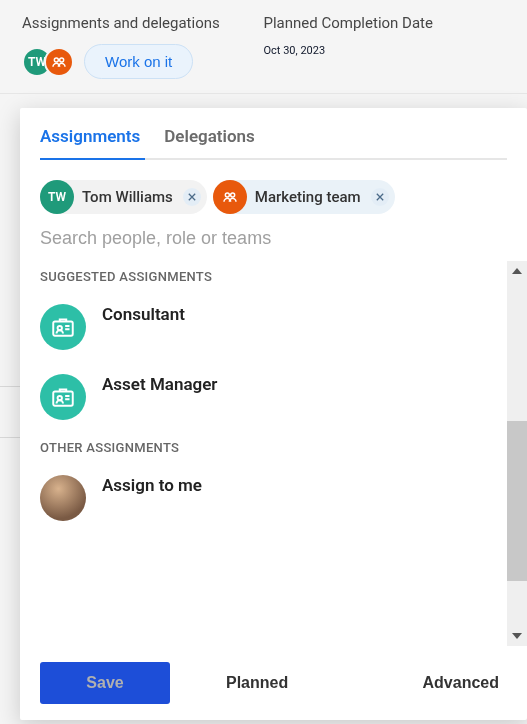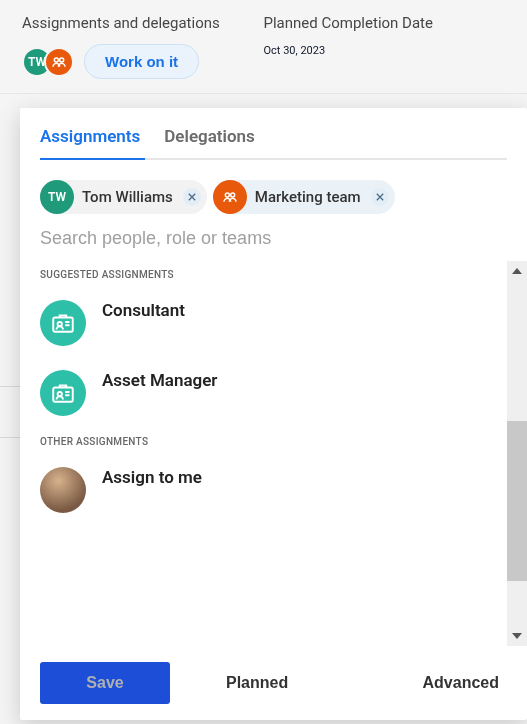--- a/index.html
+++ b/index.html
@@ -45,21 +45,21 @@
   }
   .avatar.teal { background: #1f9a7a; }
   .avatar.orange { background: #e8590c; }
   .work-on-it {
     background: #eaf3fc;
     color: #1a73e8;
     border: 1px solid #cce1f5;
     padding: 8px 20px;
     border-radius: 20px;
     font-size: 15px;
-    font-weight: 700;
+    font-weight: 400;
     cursor: pointer;
   }
   .completion-date {
     color: #0f172a;
     font-size: 11px;
     margin-top: 5px;
   }
   .divider {
     height: 1px;
     background: #e6e6e6;
@@ -154,21 +154,21 @@
     position: relative;
     flex: 1;
     overflow: hidden;
   }
   .list {
     overflow-y: auto;
     height: 100%;
     padding: 0 20px 0 20px;
   }
   .section-header {
-    font-size: 10px;
+    font-size: 13px;
     letter-spacing: 0.3px;
     color: #666;
     padding: 8px 0 8px 0;
     font-weight: 500;
   }
   .item {
     display: flex;
     align-items: flex-start;
     gap: 16px;
     padding: 12px 0;

